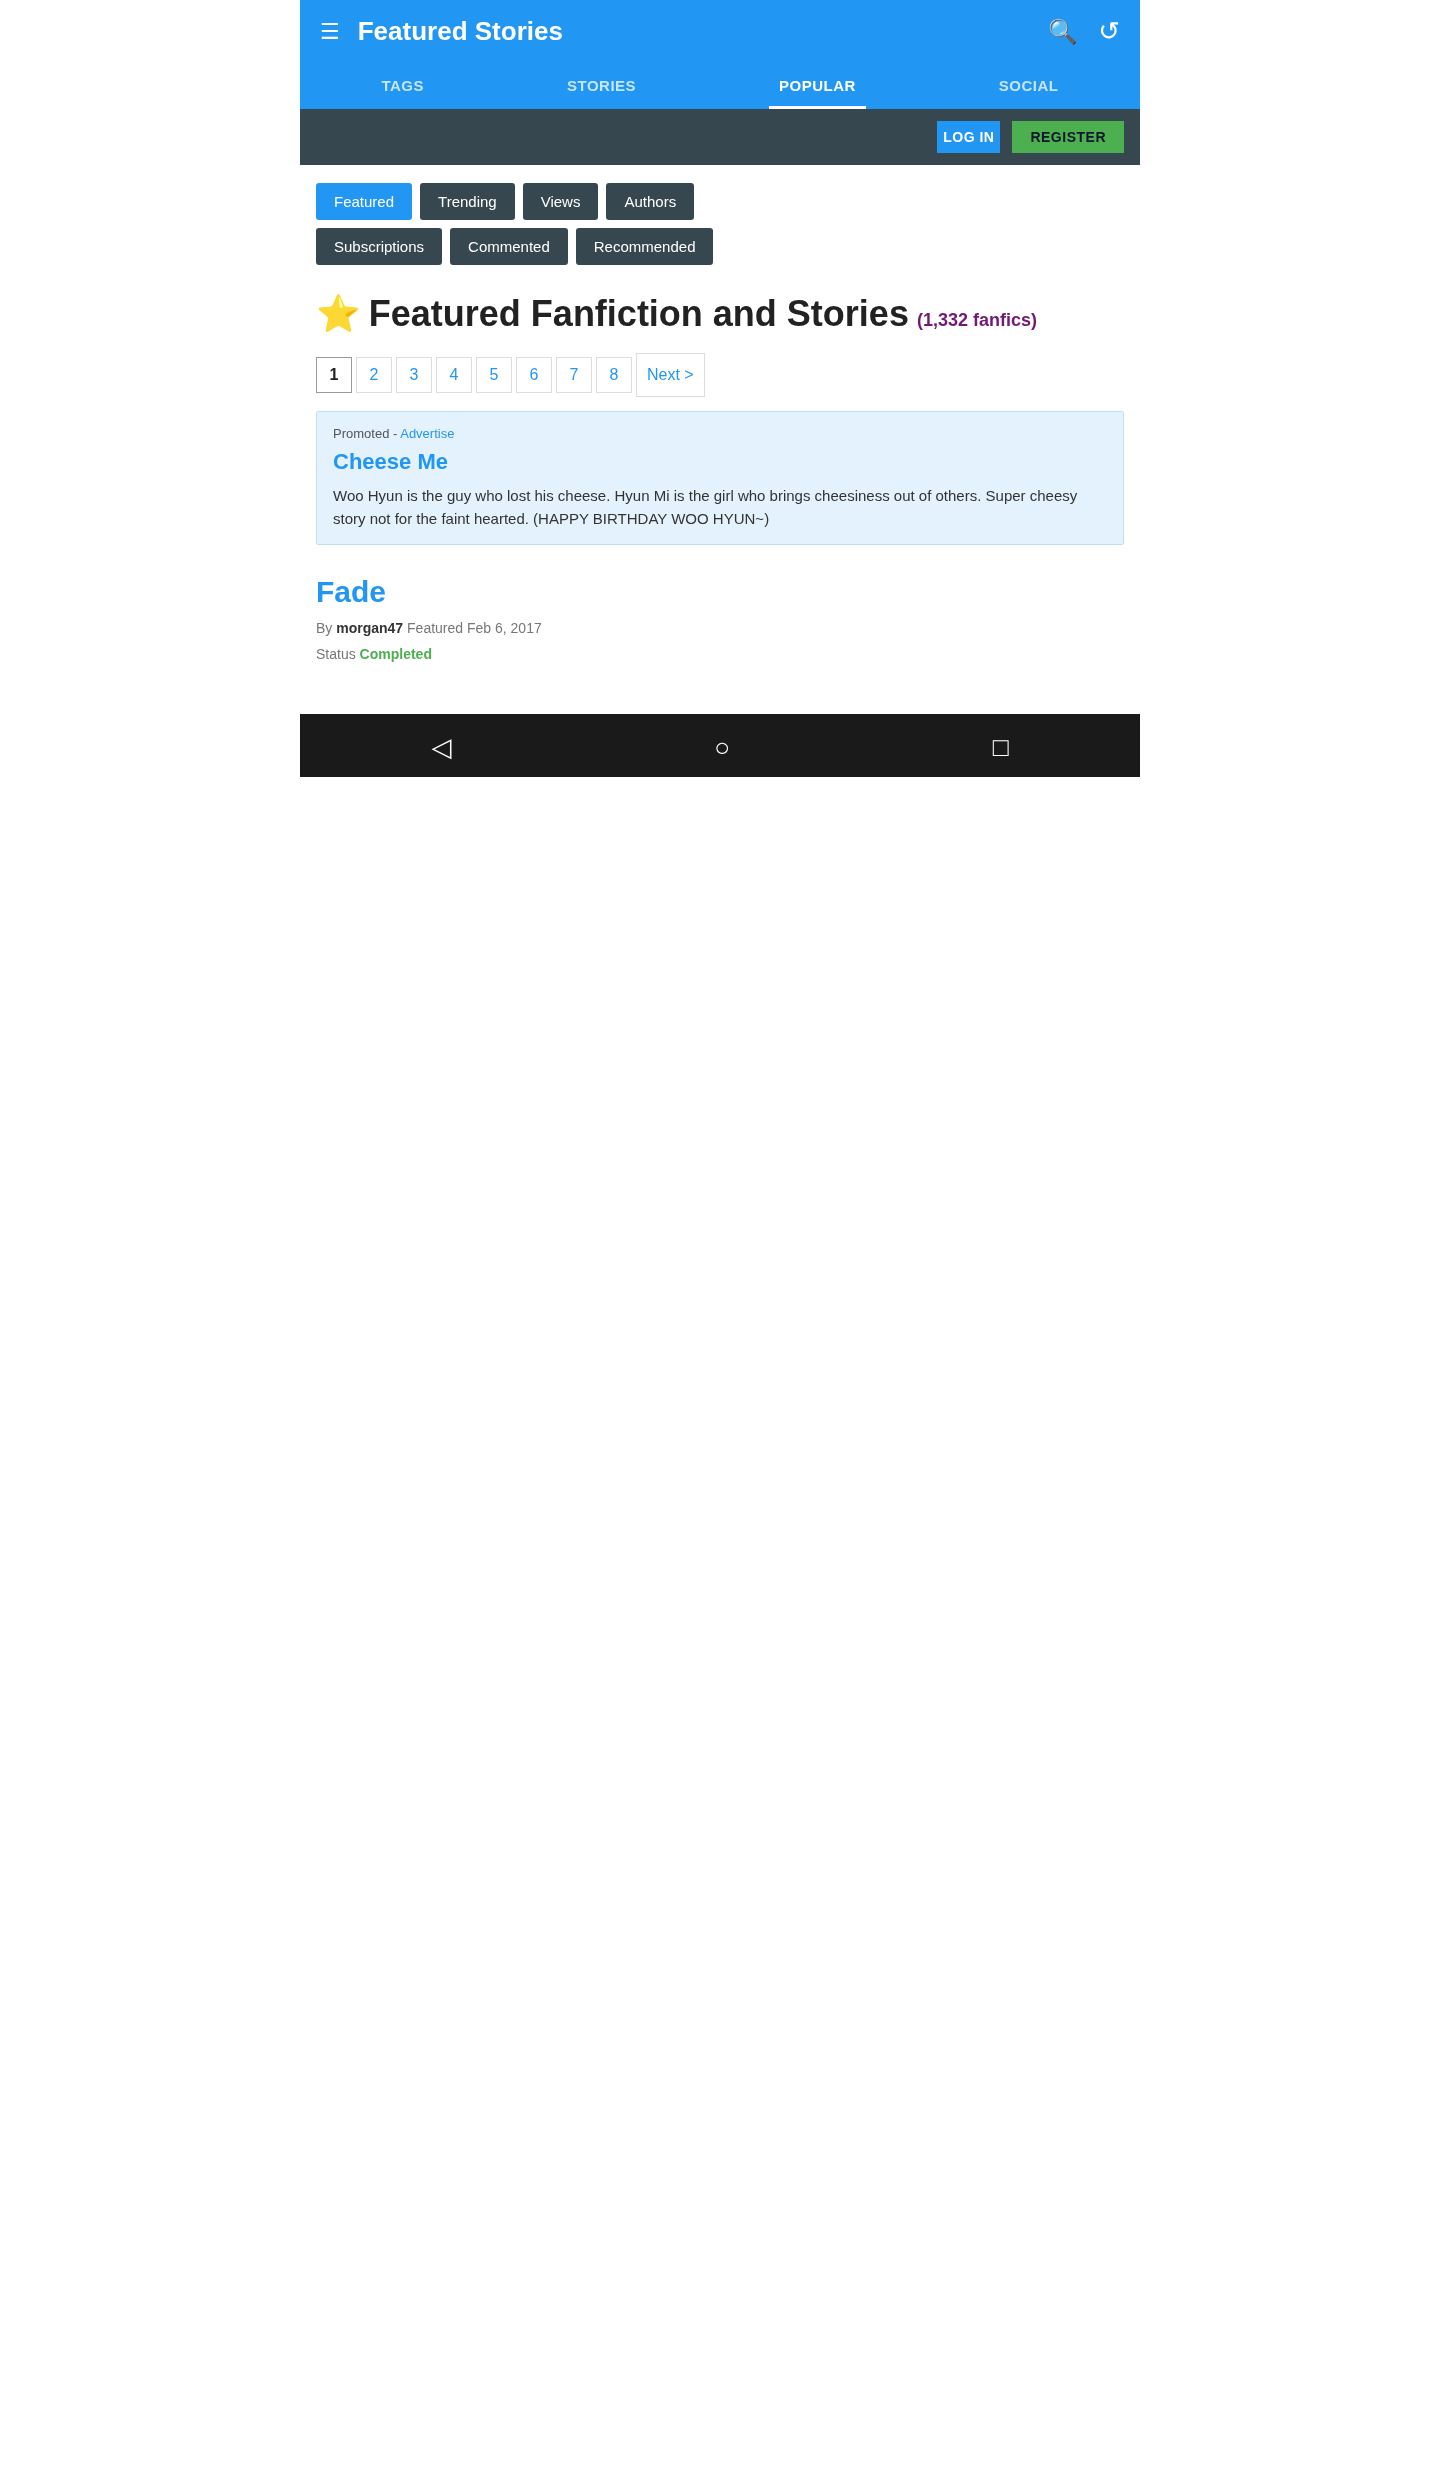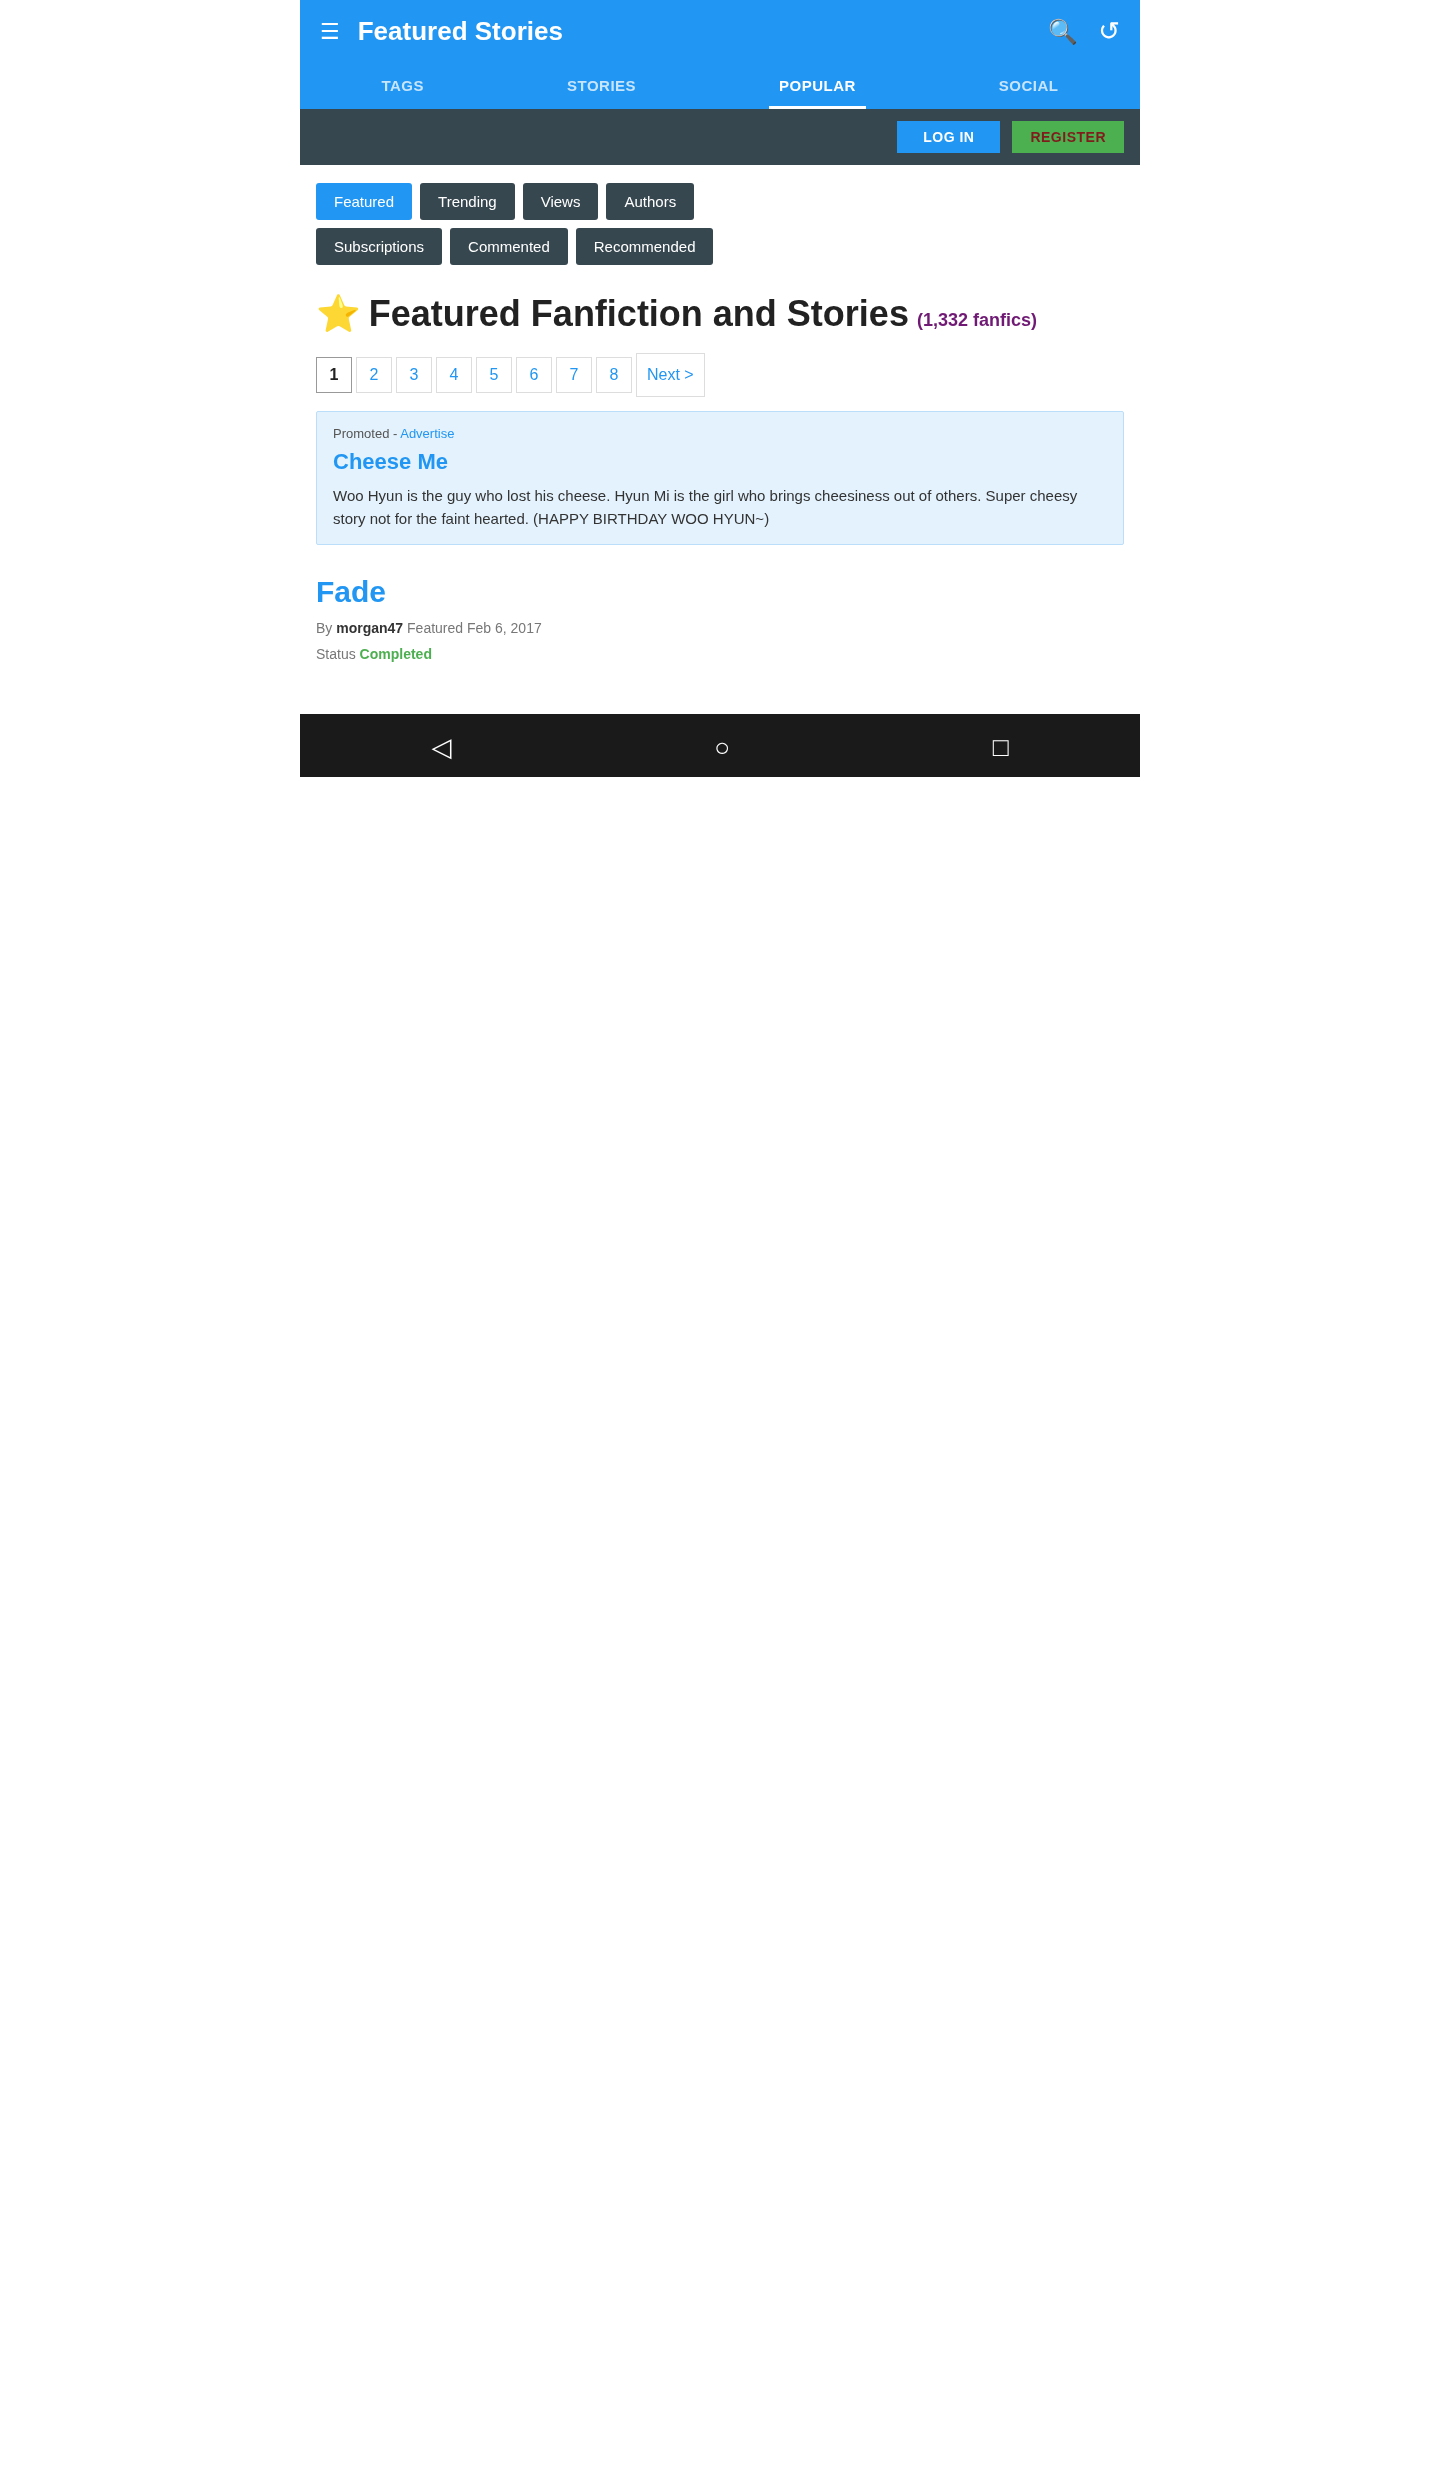--- a/index.html
+++ b/index.html
@@ -49,29 +49,29 @@
       padding: 12px 16px;
       display: flex;
       justify-content: flex-end;
       align-items: center;
       gap: 12px;
     }
     .login-btn {
       background: #2196F3;
       color: #fff;
       border: none;
-      padding: 8px 26px;
+      padding: 8px 6px;
       font-size: 14px;
       font-weight: bold;
       cursor: pointer;
       letter-spacing: 0.5px;
     }
     .register-btn {
       background: #4CAF50;
-      color: #7f1d1d;
+      color: #0f172a;
       border: none;
       padding: 8px 18px;
       font-size: 14px;
       font-weight: bold;
       cursor: pointer;
       letter-spacing: 0.5px;
     }
 
     
     .filter-section {

